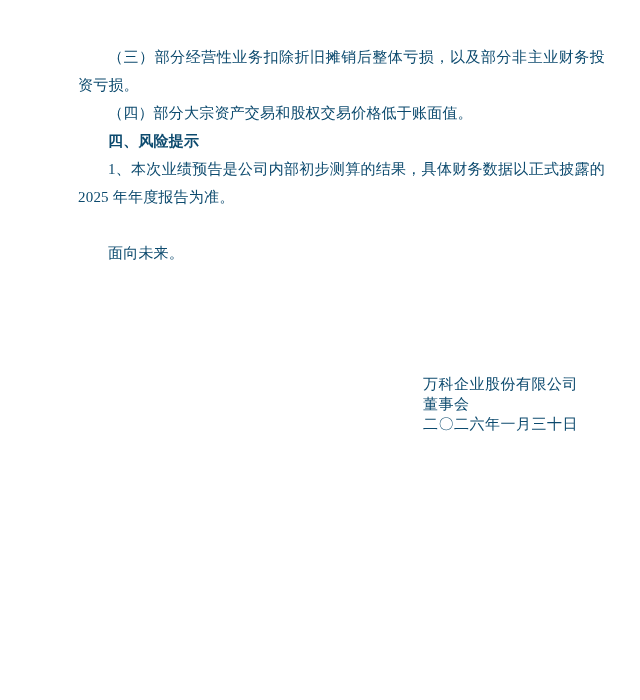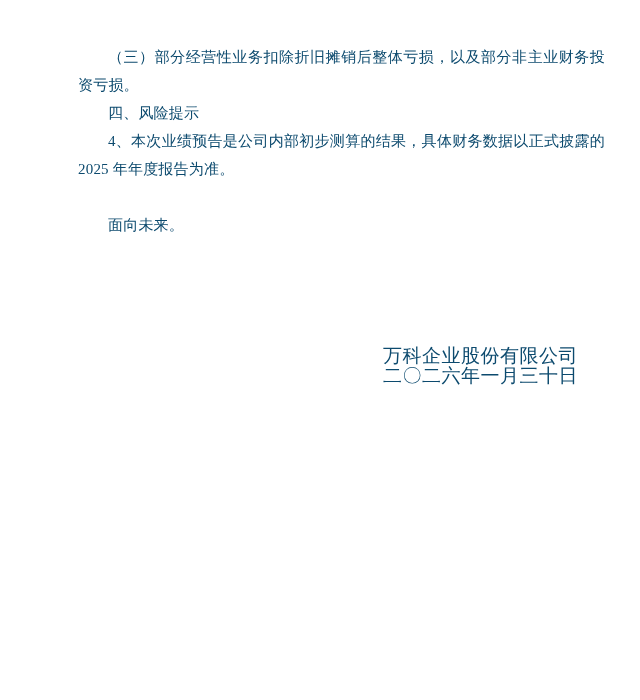--- a/index.html
+++ b/index.html
@@ -28,64 +28,66 @@
   p.body {
     font-size: 15px;
     line-height: 28px;
     text-align: justify;
     text-indent: 2em;
     letter-spacing: 0.2px;
     margin: 0;
   }
 
   p.heading {
-    font-weight: normal;
+    font-weight: bold;
   }
 
   p.closing {
     margin-top: 28px;
   }
 
   .signature {
     margin-top: 107px;
     display: flex;
     justify-content: flex-end;
   }
 
   .sig-inner {
     text-align: left;
     margin-right: 27px;
-    font-size: 19px;
+    font-size: 15px;
     line-height: 20px;
     letter-spacing: 0.5px;
   }
 
   .sig-line {
     display: block;
     white-space: nowrap;
   }
 </style>
 </head>
 <body>
 
 <div class="page">
   <div class="doc">
 
     <p class="body">（三）部分经营性业务扣除折旧摊销后整体亏损，以及部分非主业财务投资亏损。</p>
 
+    <p class="body">（四）部分大宗资产交易和股权交易价格低于账面值。</p>
 
 
     <p class="body heading">四、风险提示</p>
 
-    <p class="body">4、本次业绩预告是公司内部初步测算的结果，具体财务数据以正式披露的 2025 年年度报告为准。</p>
+    <p class="body">1、本次业绩预告是公司内部初步测算的结果，具体财务数据以正式披露的 2025 年年度报告为准。</p>
 
 
     <p class="body closing">面向未来。</p>
 
     <div class="signature">
       <div class="sig-inner">
         <span class="sig-line">万科企业股份有限公司</span>
+        <span class="sig-line">董事会</span>
         <span class="sig-line">二〇二六年一月三十日</span>
       </div>
     </div>
 
   </div>
 </div>
 
 </body></html>

